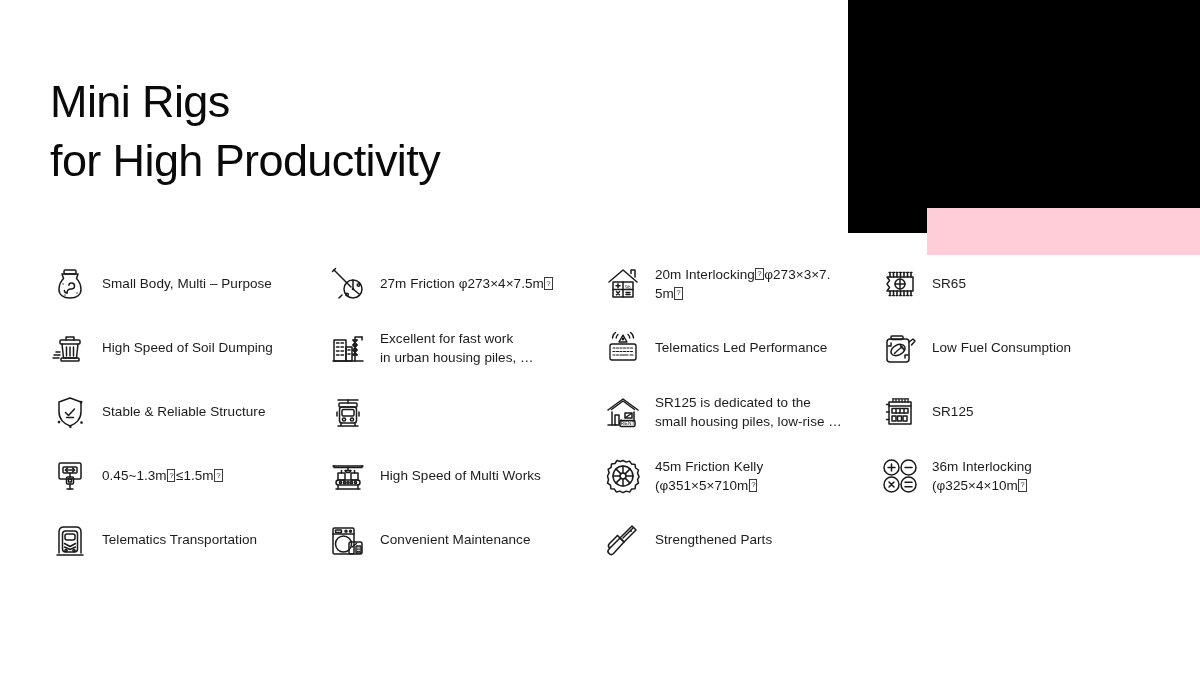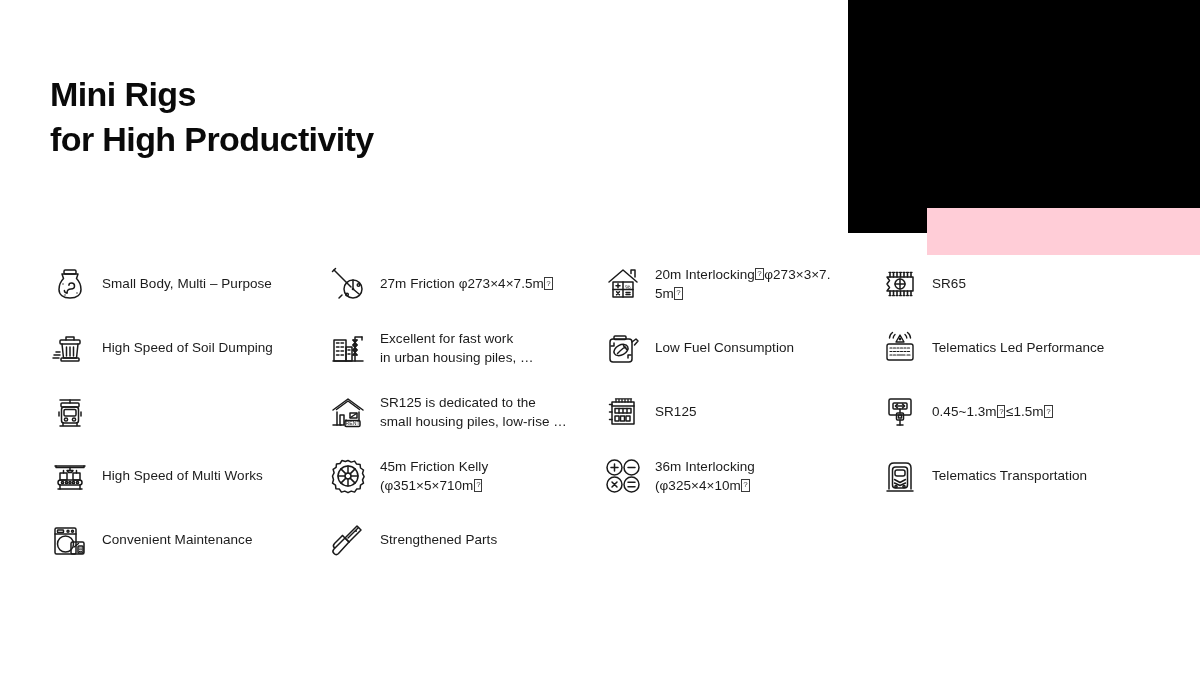--- a/index.html
+++ b/index.html
@@ -36,22 +36,22 @@
     width: 273px;
     height: 47px;
     background: #ffcdd7;
   }
 
   
   .headline {
     position: absolute;
     left: 50px;
     top: 72px;
-    font-size: 34px;
-    font-weight: 700;
+    font-size: 45px;
+    font-weight: 400;
     line-height: 1.32;
     letter-spacing: -0.6px;
     color: #0a0a0a;
     white-space: pre-line;
   }
 
   
   .grid {
     position: absolute;
     left: 50px;
@@ -228,52 +228,66 @@
           <path d="M25 12h4M25 17h4M25 22h4M25 27h4"></path>
           <path d="M25 12l4 5M29 12l-4 5M25 17l4 5M29 17l-4 5M25 22l4 5M29 22l-4 5"></path>
         </svg>
       </span>
       <span class="label">Excellent for fast work
 in urban housing piles, …</span>
     </div>
 
     <div class="cell">
       <span class="ico">
-        <svg viewBox="0 0 40 40" fill="none" stroke="currentColor" stroke-width="1.5" stroke-linecap="round" stroke-linejoin="round">
-          <rect x="7" y="11" width="22" height="23" rx="3"></rect>
-          <rect x="11" y="8" width="12" height="3.5" rx="1"></rect>
-          <path d="M29 14l4-3 2 2-3.5 4"></path>
-          <path d="M11 15v3h-3"></path>
-          <path d="M25 30v-3h3"></path>
-          <ellipse cx="18" cy="22" rx="7.5" ry="5" transform="rotate(-28 18 22)"></ellipse>
-          <path d="M14.5 25.5c2-2 4-4 6-5.5"></path>
-          <path d="M20.5 17.5l1.5 2.5M22.5 19l1 2.5"></path>
-        </svg>
-      </span>
-      <span class="label">Low Fuel Consumption</span>
-    </div>
-
-    <div class="cell">
-      <span class="ico">
         <svg viewBox="0 0 40 40" fill="none" stroke="currentColor" stroke-width="1.4" stroke-linecap="round" stroke-linejoin="round">
           <path d="M16 14l4-7 4 7z"></path>
           <circle cx="20" cy="11" r="1.4" fill="currentColor" stroke="none"></circle>
           <path d="M15 6.5c-1.2 1-1.8 2.3-1.8 3.6M25 6.5c1.2 1 1.8 2.3 1.8 3.6"></path>
           <path d="M12.5 4.5c-2 1.5-3 3.5-3 5.6M27.5 4.5c2 1.5 3 3.5 3 5.6"></path>
           <rect x="7" y="16" width="26" height="16" rx="2"></rect>
           <g stroke-width="1.2">
             <path d="M10 20h2M13.5 20h2M17 20h2M20.5 20h2M24 20h2M27.5 20h2"></path>
             <path d="M10 23.5h2M13.5 23.5h2M17 23.5h2M20.5 23.5h2M24 23.5h2M27.5 23.5h2"></path>
             <path d="M10 27h2M13.5 27h2M17 27h8M27 27h3"></path>
           </g>
         </svg>
       </span>
       <span class="label">Telematics Led Performance</span>
     </div>
 
+    <div class="cell">
+      <span class="ico">
+        <svg viewBox="0 0 40 40" fill="none" stroke="currentColor" stroke-width="1.5" stroke-linecap="round" stroke-linejoin="round">
+          <rect x="7" y="11" width="22" height="23" rx="3"></rect>
+          <rect x="11" y="8" width="12" height="3.5" rx="1"></rect>
+          <path d="M29 14l4-3 2 2-3.5 4"></path>
+          <path d="M11 15v3h-3"></path>
+          <path d="M25 30v-3h3"></path>
+          <ellipse cx="18" cy="22" rx="7.5" ry="5" transform="rotate(-28 18 22)"></ellipse>
+          <path d="M14.5 25.5c2-2 4-4 6-5.5"></path>
+          <path d="M20.5 17.5l1.5 2.5M22.5 19l1 2.5"></path>
+        </svg>
+      </span>
+      <span class="label">Low Fuel Consumption</span>
+    </div>
+
+    <div class="cell">
+      <span class="ico">
+        <svg viewBox="0 0 40 40" fill="none" stroke="currentColor" stroke-width="1.5" stroke-linecap="round" stroke-linejoin="round">
+          <path d="M20 6L9 10v10c0 7 5 12 11 14 6-2 11-7 11-14V10L20 6z"></path>
+          <path d="M15.5 20.5l3 3 6-6.5"></path>
+          <path d="M16.5 25.5h7"></path>
+          <path d="M30.5 9.5l1.2 1.2M31.7 9.5l-1.2 1.2"></path>
+          <path d="M8.5 29.5l1 1M9.5 29.5l-1 1"></path>
+          <path d="M31 30l1 1M32 30l-1 1"></path>
+          <path d="M20 34.5l0.8 0.8M20.8 34.5l-0.8 0.8"></path>
+        </svg>
+      </span>
+      <span class="label">Stable &amp; Reliable Structure</span>
+    </div>
 
     <div class="cell">
       <span class="ico">
         <svg viewBox="0 0 40 40" fill="none" stroke="currentColor" stroke-width="1.5" stroke-linecap="round" stroke-linejoin="round">
           <path d="M10 8h20"></path>
           <path d="M20 8v3"></path>
           <rect x="11" y="11" width="18" height="4" rx="1"></rect>
           <rect x="11.5" y="15" width="17" height="16" rx="2.5"></rect>
           <rect x="14" y="17.5" width="12" height="6.5" rx="1.2"></rect>
           <circle cx="16" cy="27.5" r="1.6"></circle>

